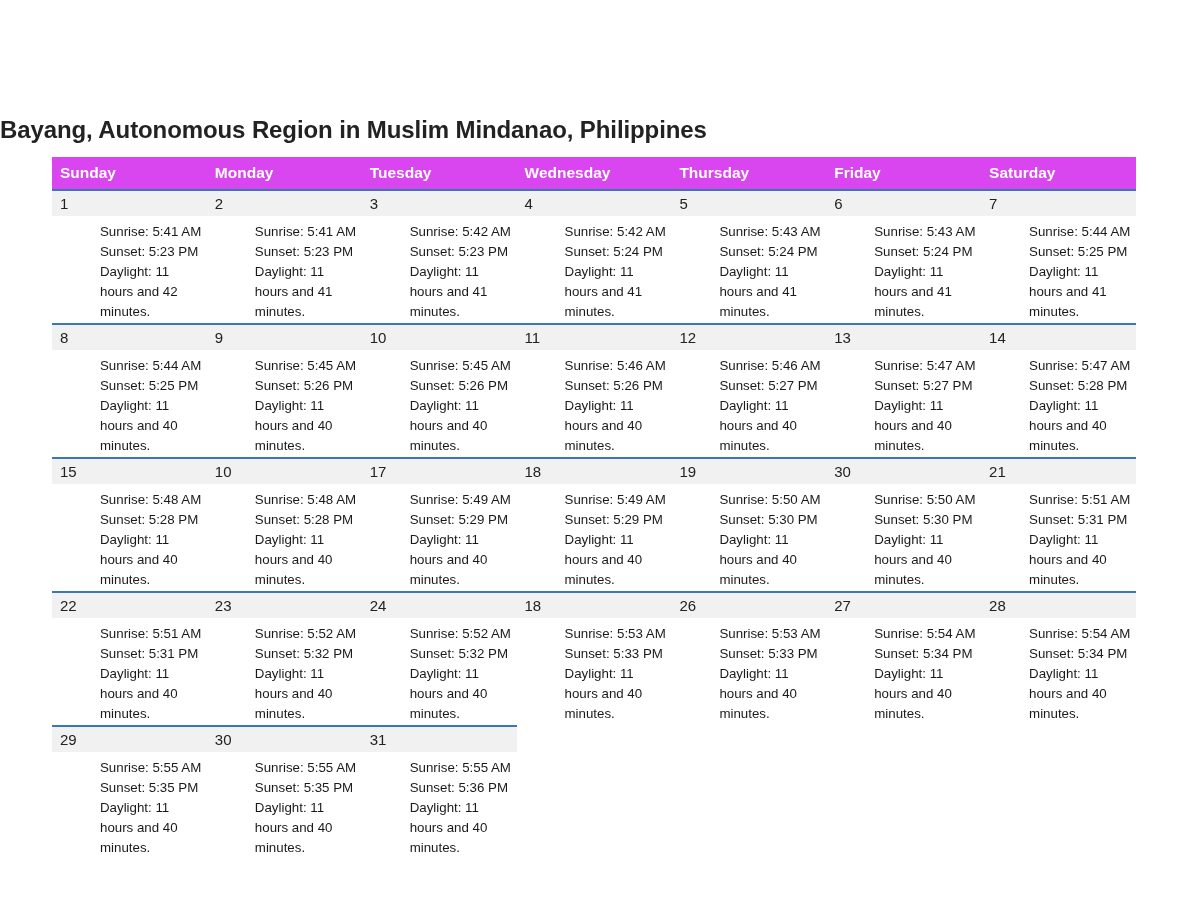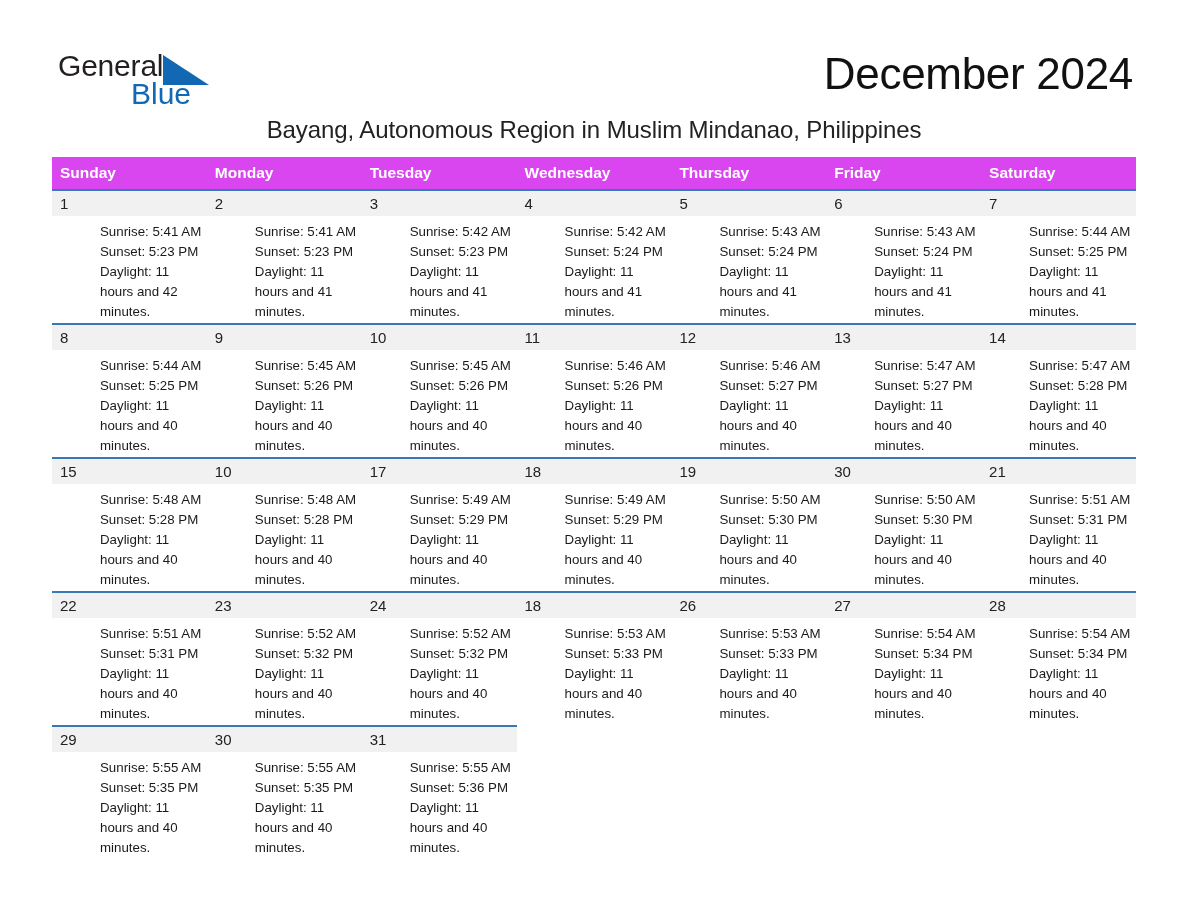--- a/index.html
+++ b/index.html
@@ -74,25 +74,26 @@
     letter-spacing: -0.3px;
     line-height: 52px;
     white-space: nowrap;
   }
 
   .subtitle {
     position: absolute;
     top: 116px;
     left: 0;
     width: 1188px;
-    text-align: center;
+    text-align: left;
     font-size: 24px;
     color: #222222;
     letter-spacing: -0.1px;
     white-space: nowrap;
+    font-weight: bold;
   }
 
   
   .calendar {
     position: absolute;
     left: 52px;
     top: 157px;
     width: 1084px;
     border-collapse: collapse;
     table-layout: fixed;
@@ -151,33 +152,20 @@
   }
   .dayinfo .daylight {
     white-space: normal;
   }
 </style>
 </head>
 <body>
 
 <div class="page">
 
-  <div class="header">
-
-    <div class="logo">
-      <div class="logo-row1">
-        <span class="logo-general">General</span><span class="logo-tri"><svg width="46" height="30" viewBox="0 0 46 30">
-              <polygon points="0,0 0,30 46,30" fill="#1268b3"></polygon>
-            </svg></span>
-      </div>
-      <div class="logo-blue">Blue</div>
-    </div>
-
-    <div class="month-title">December 2024</div>
-  </div>
 
   <div class="subtitle">Bayang, Autonomous Region in Muslim Mindanao, Philippines</div>
 
   <table class="calendar">
     <thead>
       <tr>
         <th>Sunday</th>
         <th>Monday</th>
         <th>Tuesday</th>
         <th>Wednesday</th>

